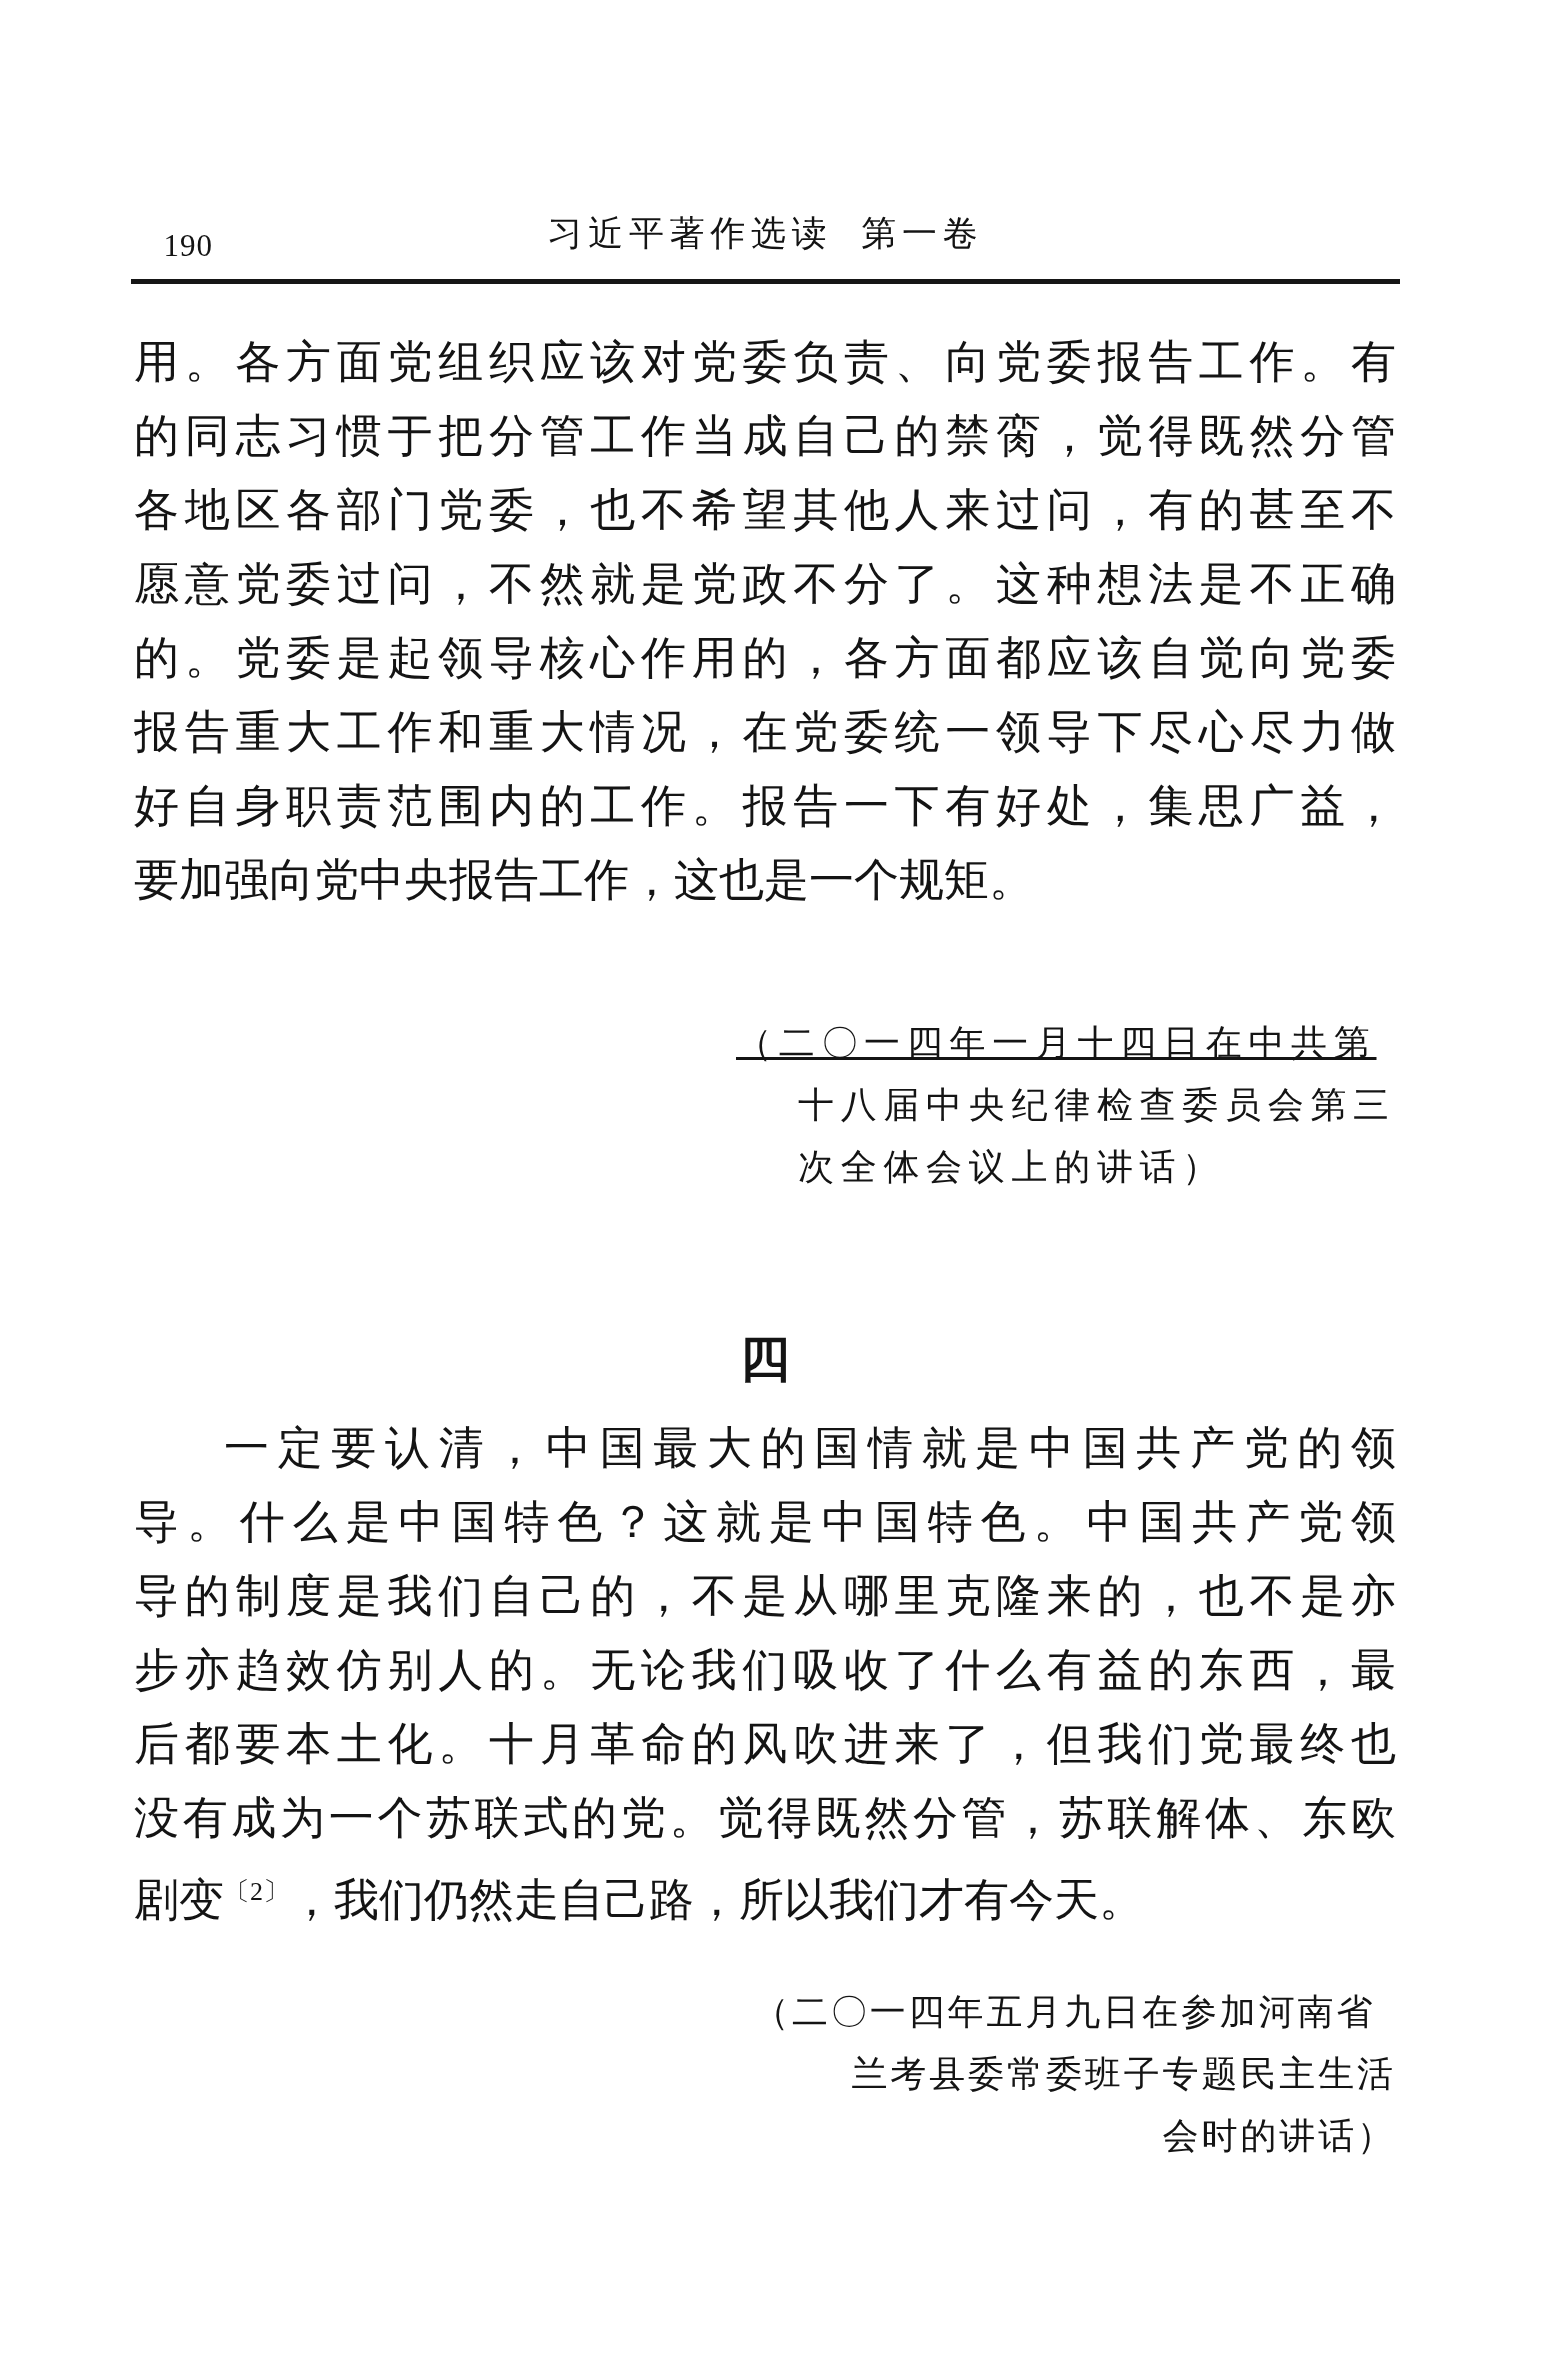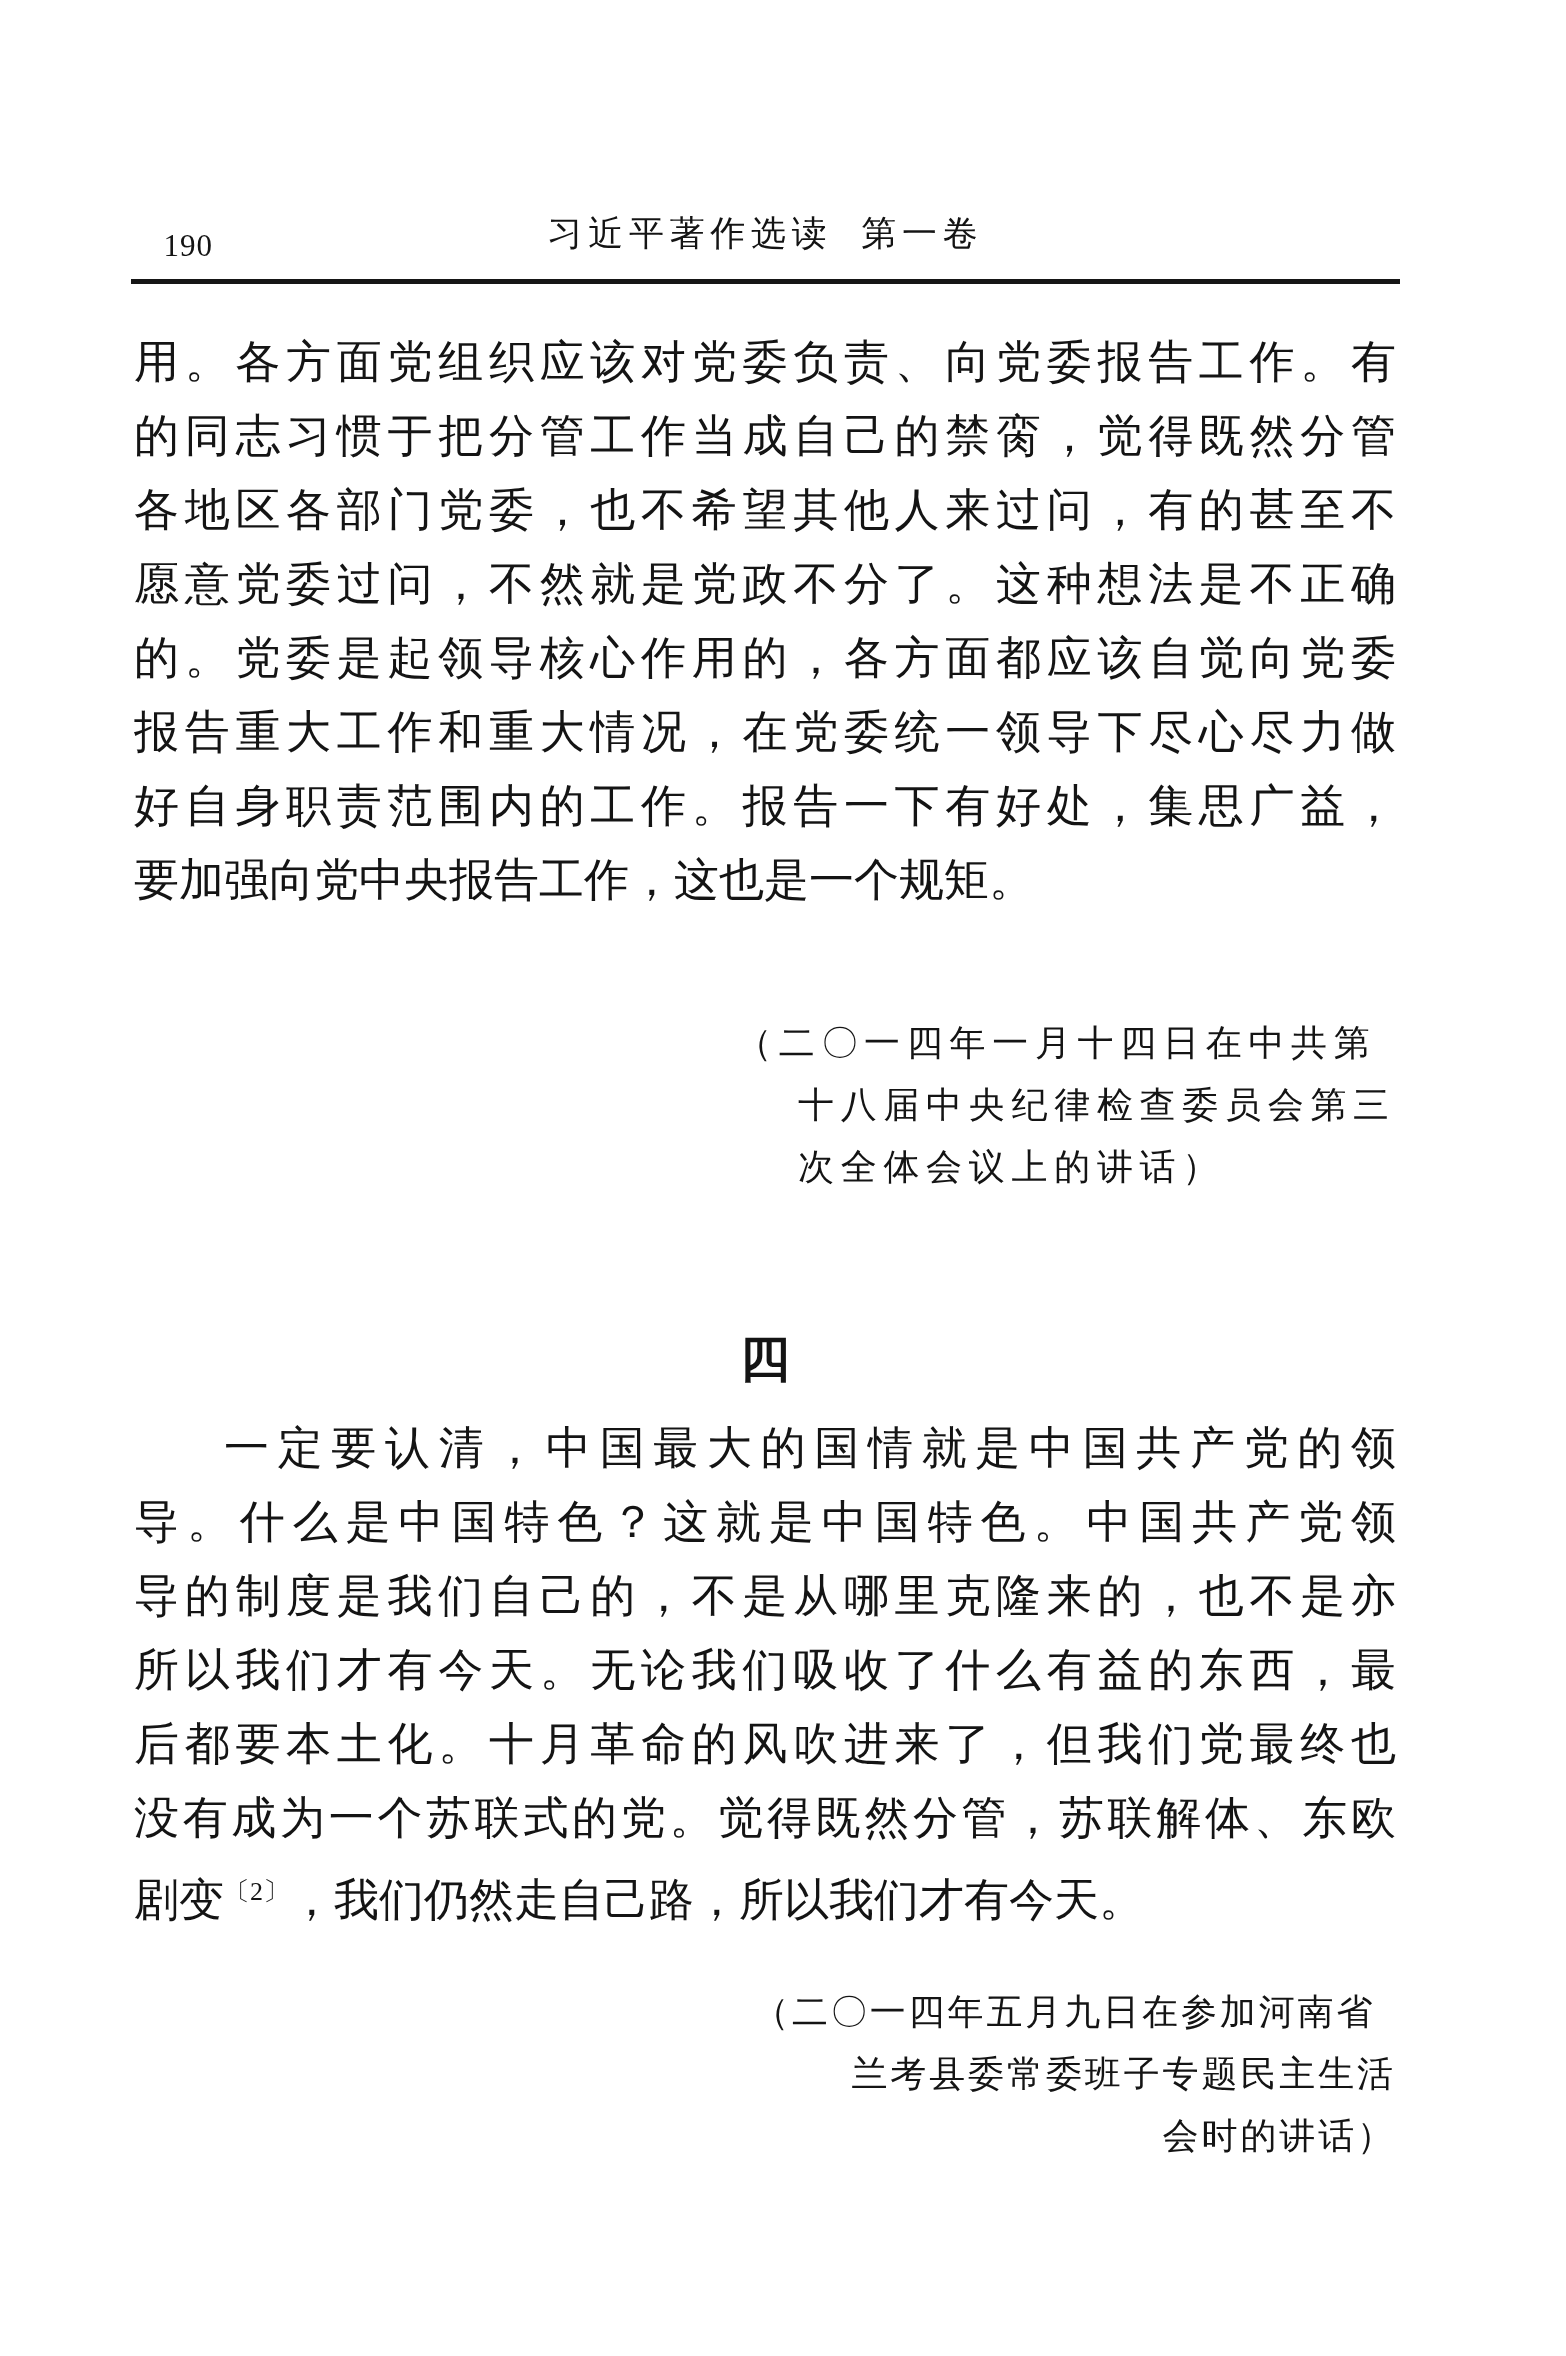--- a/index.html
+++ b/index.html
@@ -81,21 +81,21 @@
   
   .attribution {
     position: absolute;
     left: 134px;
     width: 1262px;
     font-size: 36px;
     line-height: 62px;
   }
   .attribution .line { white-space: nowrap; }
   .attribution1 { top: 1012px; letter-spacing: 6.7px; }
-  .attribution1 .line-first { padding-left: 602px; }
+  .attribution1 .line-first { padding-left: 602px; text-decoration: underline; }
   .attribution1 .line-cont  { padding-left: 664px; }
   .attribution2 { top: 1981px; letter-spacing: 2.9px; }
   .attribution2 .line-first { padding-left: 619px; }
   .attribution2 .line-cont  { padding-left: 679px; text-align: right; }
   
   .section-heading {
     position: absolute;
     left: 134px;
     top: 1283px;
     width: 1262px;
@@ -135,21 +135,21 @@
     <div class="line line-cont">十八届中央纪律检查委员会第三</div>
     <div class="line line-cont">次全体会议上的讲话）</div>
   </div>
 
   <h2 class="section-heading">四</h2>
 
   <div class="para para2">
     <div class="line indent2">一定要认清，中国最大的国情就是中国共产党的领</div>
     <div class="line">导。什么是中国特色？这就是中国特色。中国共产党领</div>
     <div class="line">导的制度是我们自己的，不是从哪里克隆来的，也不是亦</div>
-    <div class="line">所以我们才有今天。无论我们吸收了什么有益的东西，最</div>
+    <div class="line">步亦趋效仿别人的。无论我们吸收了什么有益的东西，最</div>
     <div class="line">后都要本土化。十月革命的风吹进来了，但我们党最终也</div>
     <div class="line">没有成为一个苏联式的党。觉得既然分管，苏联解体、东欧</div>
     <div class="line last">
       <span>剧变</span><span class="footnote-sup">〔2〕</span><span>，我们仍然走自己路，所以我们才有今天。</span>
     </div>
   </div>
 
   <div class="attribution attribution2">
     <div class="line line-first">（二〇一四年五月九日在参加河南省</div>
     <div class="line line-cont">兰考县委常委班子专题民主生活</div>

